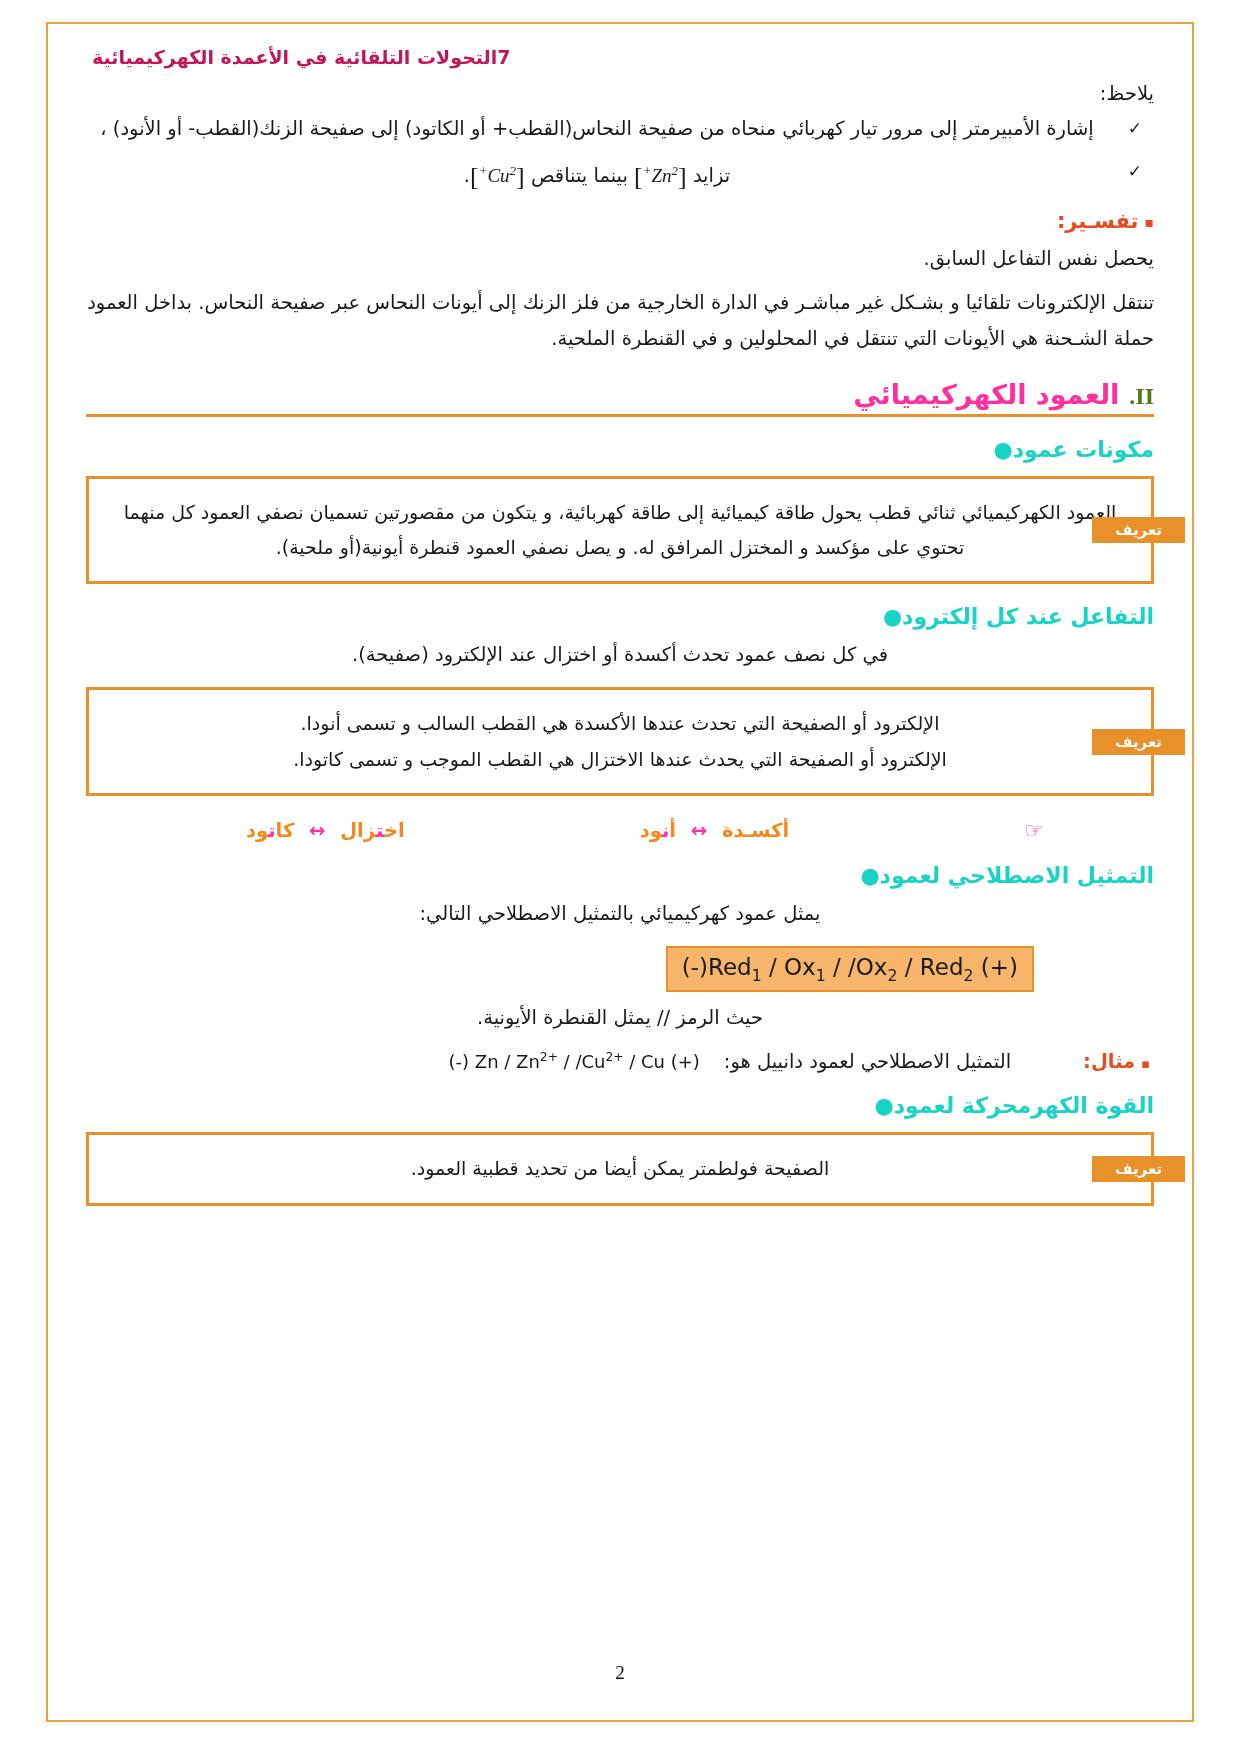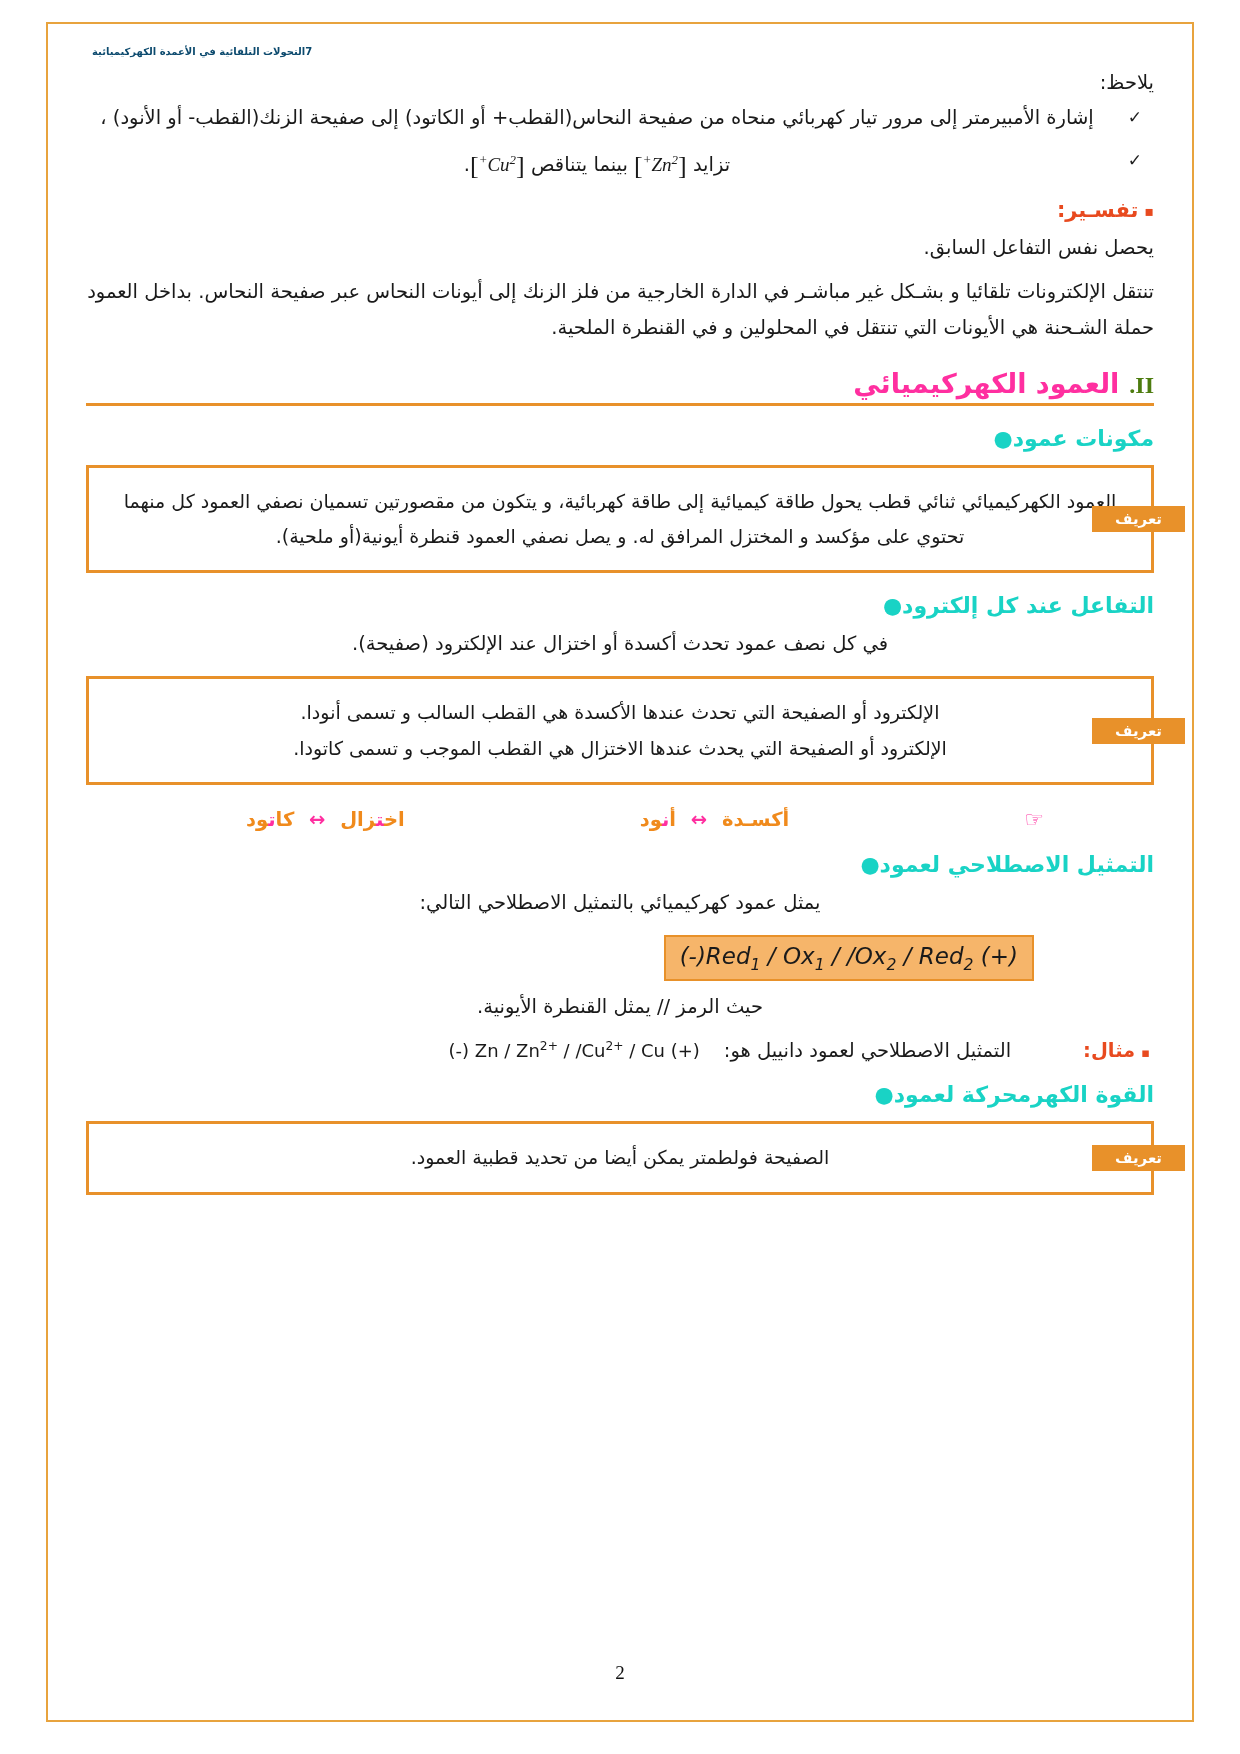--- a/index.html
+++ b/index.html
@@ -26,22 +26,22 @@
   }
   .inner {
     position: absolute;
     left: 38px;
     right: 38px;
     top: 14px;
   }
   .header {
     text-align: left;
     direction: rtl;
-    font-size: 10px;
-    color: #0c4a6e;
+    font-size: 19px;
+    color: #be185d;
     font-weight: bold;
     padding-left: 6px;
     padding-top: 8px;
   }
   .header-line {
     display: inline-block;
   }
   .note-label {
     font-size: 19.5px;
     margin-top: 14px;
@@ -163,21 +163,21 @@
   .formula-box {
     display: inline-block;
     background: #f6b56a;
     border: 2px solid #e8912a;
     padding: 6px 14px;
     font-size: 23px;
     direction: ltr;
     font-family: "DejaVu Sans", sans-serif;
     margin-top: 14px;
   }
-  .formula-wrap { text-align: right; padding-right: 120px; font-style: italic; }
+  .formula-wrap { text-align: right; padding-right: 120px; }
   .example-row {
     display: flex;
     direction: rtl;
     align-items: baseline;
     gap: 24px;
     margin-top: 14px;
     font-size: 19.5px;
     padding-right: 4px;
   }
   .example-row .lbl { color: #e84a1f; font-weight: bold; margin-left: 48px; }

